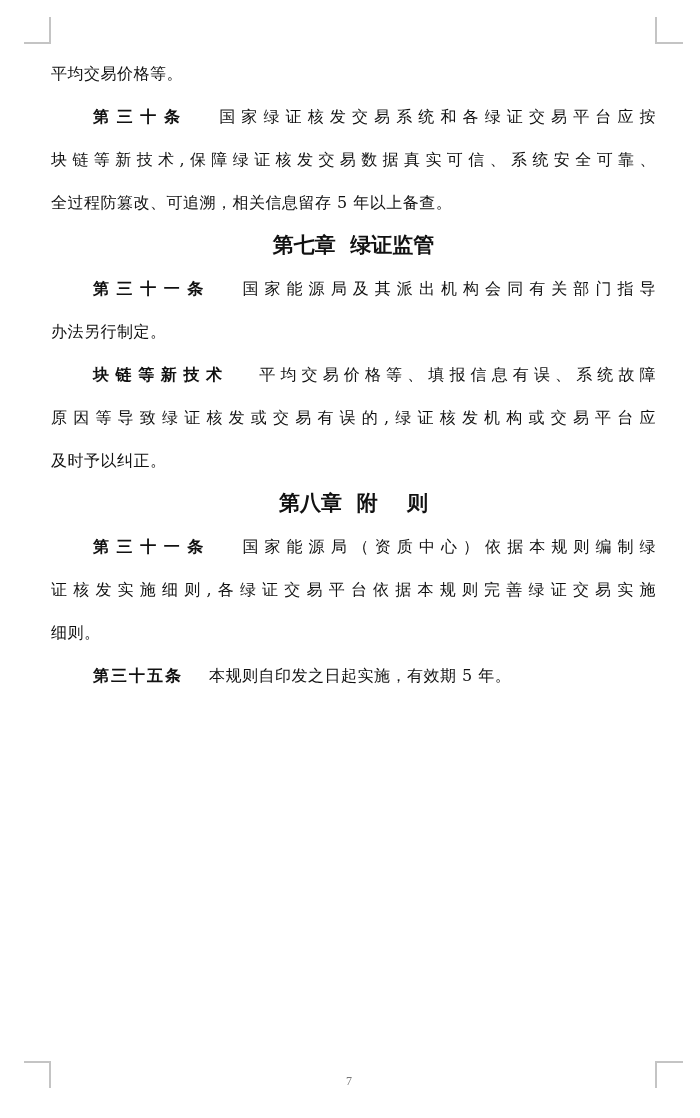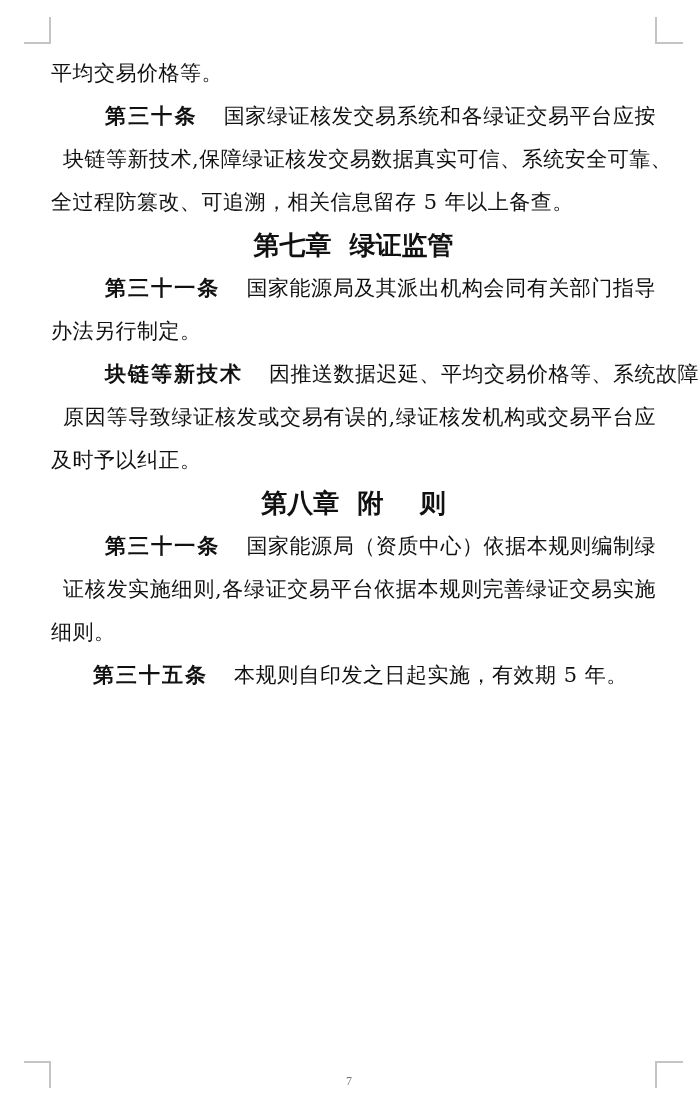--- a/index.html
+++ b/index.html
@@ -1,25 +1,25 @@
 <!DOCTYPE html>
 <html><head>
 <meta charset="utf-8">
 <style>
   html, body { margin:0; padding:0; background:#ffffff; }
   body { width:700px; height:1118px; position:relative; overflow:hidden;
          font-family:"DejaVu Serif","Liberation Serif",serif; color:#111; }
   .corner { position:absolute; background:#c4c4c4; }
   .page-text { position:absolute; left:51px; top:52px; width:605px; }
-  .line { height:43px; line-height:43px; font-size:21px; white-space:nowrap; letter-spacing:0.5px; }
+  .line { height:43px; line-height:43px; font-size:16px; white-space:nowrap; letter-spacing:0.5px; }
   .para-first { text-indent:42px; }
   .article { font-weight:bold; font-family:"DejaVu Sans","Liberation Sans",sans-serif; letter-spacing:2px; }
   .gap { display:inline-block; width:26px; }
-  .chapter { text-align:center; font-weight:bold; font-family:"DejaVu Sans","Liberation Sans",sans-serif; font-size:26px; height:43px; line-height:43px; }
-  .justify { text-align:justify; text-align-last:justify;margin-left:12px; }
+  .chapter { text-align:center; font-weight:bold; font-family:"DejaVu Sans","Liberation Sans",sans-serif; font-size:21px; height:43px; line-height:43px; }
+  .justify { text-align:justify; text-align-last:justify; }
   .page-number { position:absolute; left:346px; top:1074px; font-size:12px; color:#777; font-family:"Liberation Serif",serif; }
 </style>
 </head>
 <body>
 
 <div class="corner" style="left:49px;top:17px;width:2px;height:27px;"></div>
 <div class="corner" style="left:24px;top:42px;width:27px;height:2px;"></div>
 <div class="corner" style="left:655px;top:17px;width:2px;height:27px;"></div>
 <div class="corner" style="left:655px;top:42px;width:28px;height:2px;"></div>
 <div class="corner" style="left:49px;top:1061px;width:2px;height:27px;"></div>
@@ -32,21 +32,21 @@
 
   <div class="line justify para-first"><span class="article">第三十条</span><span class="gap"></span><span>国家绿证核发交易系统和各绿证交易平台应按</span></div>
   <div class="line justify">块链等新技术,保障绿证核发交易数据真实可信、系统安全可靠、</div>
   <div class="line">全过程防篡改、可追溯，相关信息留存 5 年以上备查。</div>
 
   <div class="chapter" style="white-space:pre;">第七章  绿证监管</div>
 
   <div class="line justify para-first"><span class="article">第三十一条</span><span class="gap"></span><span>国家能源局及其派出机构会同有关部门指导</span></div>
   <div class="line">办法另行制定。</div>
 
-  <div class="line justify para-first"><span class="article">块链等新技术</span><span class="gap"></span><span>因推送数据迟延、平均交易价格等、系统故障</span></div>
+  <div class="line justify para-first"><span class="article">块链等新技术</span><span class="gap"></span><span>平均交易价格等、填报信息有误、系统故障</span></div>
   <div class="line justify">原因等导致绿证核发或交易有误的,绿证核发机构或交易平台应</div>
   <div class="line">及时予以纠正。</div>
 
   <div class="chapter" style="white-space:pre;">第八章  附    则</div>
 
   <div class="line justify para-first"><span class="article">第三十一条</span><span class="gap"></span><span>国家能源局（资质中心）依据本规则编制绿</span></div>
   <div class="line justify">证核发实施细则,各绿证交易平台依据本规则完善绿证交易实施</div>
   <div class="line">细则。</div>
 
 

